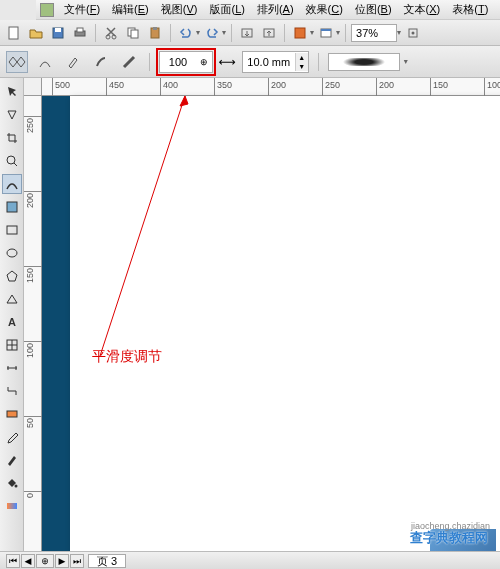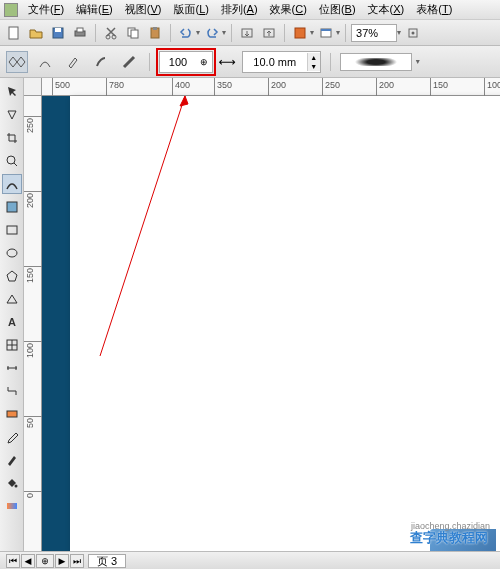--- a/index.html
+++ b/index.html
@@ -1,18 +1,18 @@
 <!DOCTYPE html>
 <html><head>
 <meta charset="utf-8">
 <style>
 * { margin: 0; padding: 0; box-sizing: border-box; font-family: "Microsoft YaHei", SimSun, sans-serif; font-size: 11px; }
 body { width: 500px; height: 569px; background: #e8e8e8; overflow: hidden; position: relative; }
 
-.menubar { height: 20px; background: linear-gradient(#f5f5f5,#e0e0e0); display: flex; align-items: center; padding: 0 4px; border-bottom: 1px solid #ccc; }
+.menubar { height: 20px; background: linear-gradient(#f5f5f5,#e0e0e0); display: flex; align-items: center; padding: 0 4px; border-bottom: 1px solid #ccc; margin-left: 36px; }
 .app-icon { width: 14px; height: 14px; background: #a0c080; border: 1px solid #888; margin-right: 4px; }
 .menu-item { padding: 2px 6px; cursor: default; }
 .menu-item .ul { text-decoration: underline; }
 
 .toolbar { height: 26px; background: linear-gradient(#f0f0f0,#dcdcdc); display: flex; align-items: center; padding: 0 4px; gap: 2px; border-bottom: 1px solid #bbb; }
 .tool-btn { width: 20px; height: 20px; display: flex; align-items: center; justify-content: center; border: 1px solid transparent; border-radius: 2px; cursor: default; }
 .tool-btn svg { width: 14px; height: 14px; }
 .sep { width: 1px; height: 18px; background: #bbb; margin: 0 3px; }
 .dd { font-size: 8px; color: #666; margin-left: -2px; }
 .zoom-box { display: flex; align-items: center; gap: 2px; }
@@ -200,21 +200,21 @@
     </div>
   <div class="sep"></div>
   <div class="spinner-box hl">
     <input class="spinner-input" value="100" style="">
     <div style="padding:0 4px;font-size:9px;">⊕</div>
   </div>
   <div class="dim-label">
       <span class="dim-icon">⟷</span>
     </div>
   <div class="spinner-box">
-    <input class="spinner-input" style="width: 64px;" value="10.0 mm">
+    <input class="spinner-input" style="width: 52px;" value="10.0 mm">
     <div class="spinner-btns">
         <div>▲</div>
         <div>▼</div>
       </div>
   </div>
   <div class="sep"></div>
   <div class="brush-preview">
       <div class="brush-stroke"></div>
     </div>
     <span class="dd">▾</span>
@@ -328,23 +328,23 @@
       </div>
   </div>
 
   <div class="canvas-area">
     <div class="ruler-corner"></div>
     <div class="ruler-h" id="ruler-h">
         <div class="tick" style="left: 10px;">
           <span>500</span>
         </div>
         <div class="tick" style="left: 64px;">
-          <span>780</span>
-        </div>
-        <div class="tick" style="left: 130px;">
+          <span>450</span>
+        </div>
+        <div class="tick" style="left: 118px;">
           <span>400</span>
         </div>
         <div class="tick" style="left: 172px;">
           <span>350</span>
         </div>
         <div class="tick" style="left: 226px;">
           <span>200</span>
         </div>
         <div class="tick" style="left: 280px;">
           <span>250</span>
@@ -378,20 +378,21 @@
         <div class="tick" style="top: 395px;">
           <span>0</span>
         </div>
       </div>
     <div class="page">
 
       <svg class="anno-line" style="top:0;left:0;width:100%;height:100%;position:absolute;pointer-events:none">
         <line x1="115" y1="0" x2="30" y2="260" stroke="#d00" stroke-width="1"></line>
         <polygon points="115,0 110,10 118,8" fill="#d00"></polygon>
       </svg>
+      <div class="anno-text" style="top:252px;left:22px">平滑度调节</div>
     </div>
   </div>
 </div>
 
 <div class="statusbar">
   <div class="page-nav">
     <div>⏮</div>
     <div>◀</div>
     <div style="width:18px">⊕</div>
     <div>▶</div>

